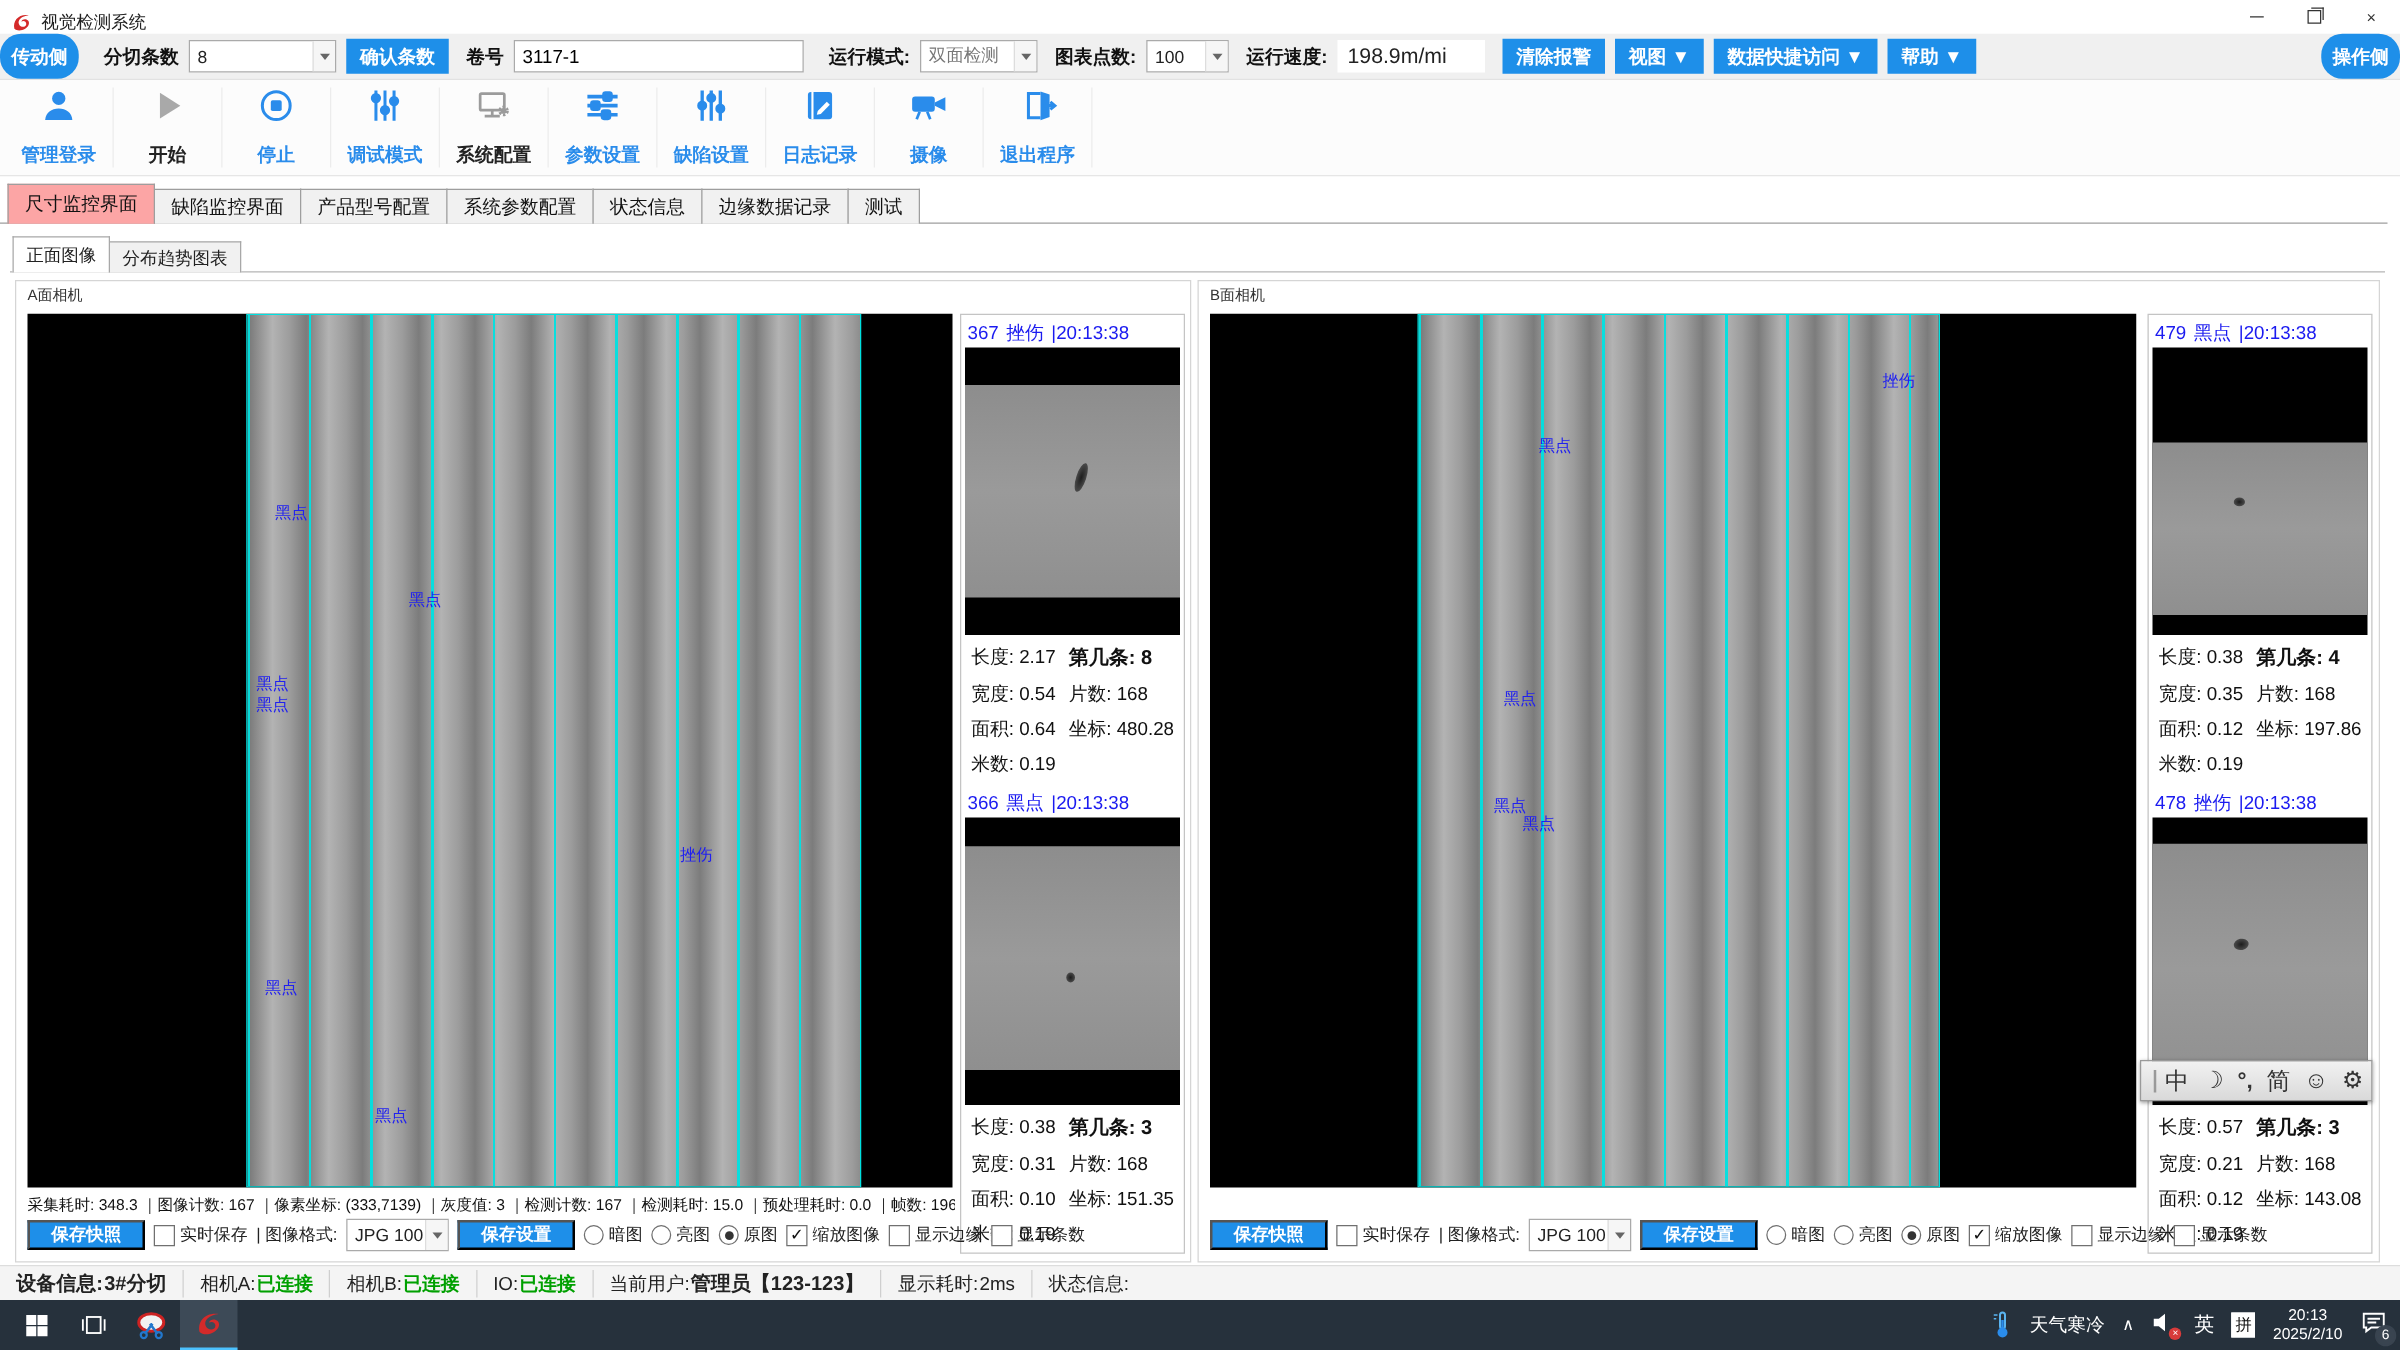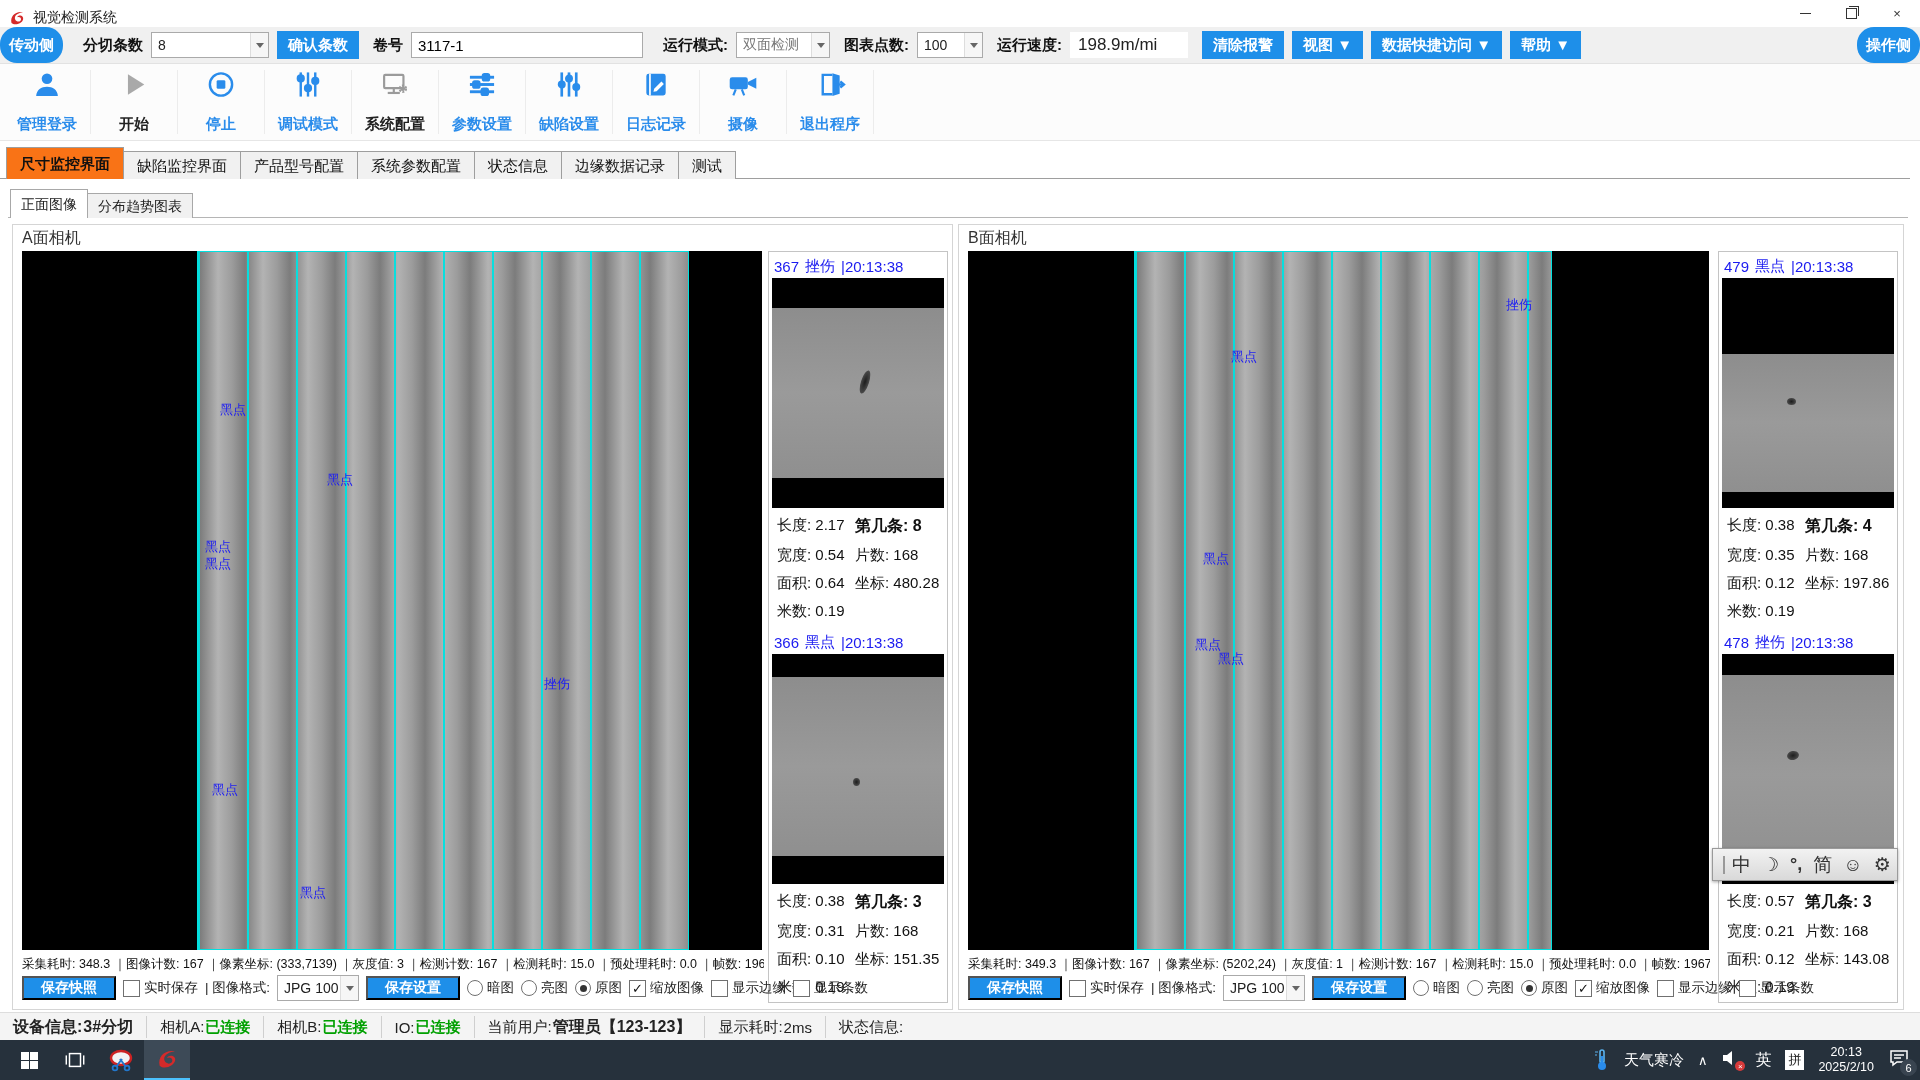--- a/index.html
+++ b/index.html
@@ -27,29 +27,29 @@
   .robox{background:#fff;height:26px;font-size:17px;padding:0 8px;display:flex;align-items:center;}
   .gap8{width:8px;}.gap14{width:14px;}.gap20{width:20px;}
   
   .iconbar{position:absolute;left:0;top:64px;width:1920px;height:76px;background:#fcfcfc;border-bottom:1px solid #e6e6e6;display:flex;align-items:center;padding-left:4px;}
   .tool{min-width:74px;height:64px;display:flex;flex-direction:column;align-items:center;justify-content:flex-end;gap:16px;border-right:1px solid #ececec;padding:0 6px;}
   .tool .tl{font-size:15px;font-weight:bold;color:#2a8ceb;white-space:nowrap;}
   .tool.dis .tl{color:#222;}
   
   .maintabs{position:absolute;left:6px;top:148px;height:31px;display:flex;align-items:flex-end;}
   .mtab{background:#f1f1f1;border:1px solid #9e9e9e;border-bottom:none;padding:0 13px;height:27px;line-height:27px;font-size:15px;margin-right:-1px;color:#111;}
-  .mtab.act{background:#f97316;height:31px;line-height:31px;position:relative;z-index:2;font-weight:bold;}
+  .mtab.act{background:#fca5a5;height:31px;line-height:31px;position:relative;z-index:2;}
   .tabline{position:absolute;left:0;top:178px;width:1910px;height:1px;background:#9e9e9e;}
   .subtabs{position:absolute;left:10px;top:190px;height:28px;display:flex;align-items:flex-end;}
   .stab{background:#f1f1f1;border:1px solid #a8a8a8;border-bottom:none;padding:0 10px;height:24px;line-height:24px;font-size:14px;margin-right:-1px;}
   .stab.act{background:#fff;height:28px;line-height:28px;z-index:2;position:relative;}
   .subline{position:absolute;left:8px;top:217px;width:1900px;height:1px;background:#b5b5b5;}
   
   .panel{position:absolute;top:224px;width:939px;height:784px;border:1px solid #d5d5d5;background:#fff;}
-  .panel-title{position:absolute;left:9px;top:3px;font-size:16px;color:#333;}
+  .panel-title{position:absolute;left:9px;top:3px;font-size:12px;color:#333;}
   .film{position:absolute;left:9px;top:26px;width:740px;height:699px;background:#000;overflow:hidden;}
   .strips{position:absolute;top:0;bottom:0;border:1px solid #00e1e1;
     background:
       repeating-linear-gradient(90deg, rgba(0,225,225,.95) 0 2px, rgba(0,0,0,0) 2px 49px),
       repeating-linear-gradient(90deg, #7c7c7c 2px, #b3b3b3 20px, #9c9c9c 34px, #7c7c7c 47px);}
   .dlab{position:absolute;font-size:13px;color:#2020f0;white-space:nowrap;}
   .cards{position:absolute;left:755px;top:26px;width:180px;height:752px;border:1px solid #c4c4c4;background:#fff;box-sizing:border-box;}
   .dcard{position:absolute;left:0;width:178px;}
   .dhead{height:24px;display:flex;align-items:center;gap:6px;padding:0 5px;font-size:15px;color:#1b1bf0;white-space:nowrap;}
   .dthumb{height:230px;margin:0 3px;background:#000;position:relative;overflow:hidden;}
@@ -405,21 +405,20 @@
           <span class="big"><span>第几条:</span> <span>3</span></span>
           <span><span>宽度:</span> <span>0.21</span></span>
           <span><span>片数:</span> <span>168</span></span>
           <span><span>面积:</span> <span>0.12</span></span>
           <span><span>坐标:</span> <span>143.08</span></span>
           <span><span>米数:</span> <span>0.19</span></span>
           <span></span>
         </div>
       </div>
     </div>
-    <div class="filmstatus">采集耗时: 349.3 ｜图像计数: 167 ｜像素坐标: (5202,24) ｜灰度值: 1 ｜检测计数: 167 ｜检测耗时: 15.0 ｜预处理耗时: 0.0 ｜帧数: 1967</div>
     <div class="fctrl">
       <button class="sbtn">保存快照</button>
       <span class="cl">
           <span class="ckb"></span>
           <span>实时保存</span>
         </span>
       <span>| 图像格式:</span>
       <div class="combo" style="width:80px;height:24px">
           <span class="cv">JPG 100</span>
           <span class="arr"></span>

